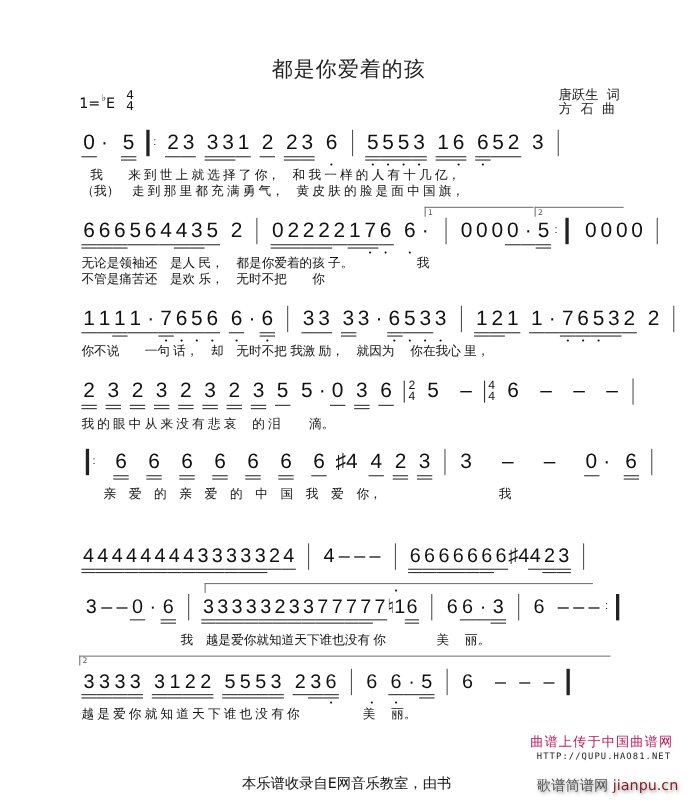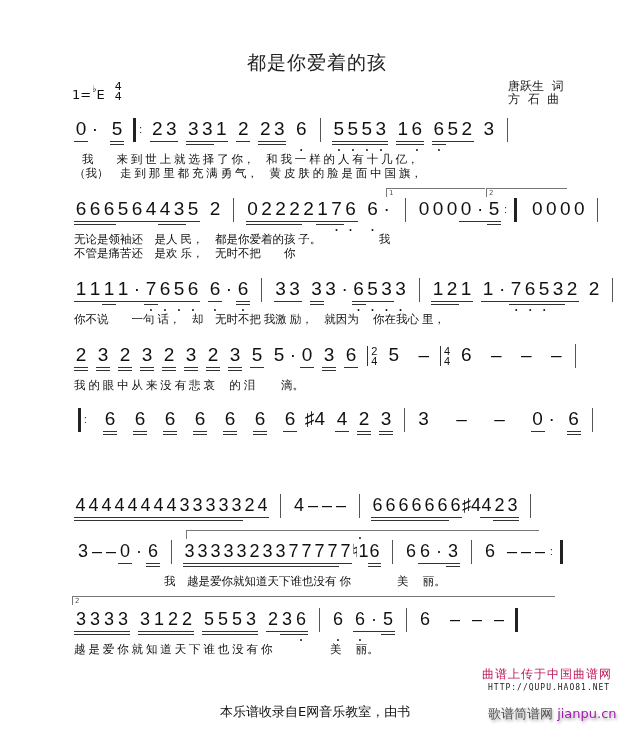--- a/index.html
+++ b/index.html
@@ -26,21 +26,21 @@
   .rptdots { display: inline-block; font-size: 10px; vertical-align: middle; margin: 0 3px; line-height: 8px; }
   .lyr { position: absolute; left: 0; font-size: 11.5px; white-space: nowrap; color: #111; letter-spacing: 0; font-family: Liberation Serif, serif; }
   .lyr1 { top: 34px; }
   .lyr2 { top: 48px; }
   .tsig { display: inline-block; font-size: 11px; line-height: 10px; text-align: center; vertical-align: middle; border-left: 1px solid #333; padding-left: 3px; margin: 0 4px; }
   .volta { position: absolute; border-top: 1px solid #777; border-left: 1px solid #777; height: 8px; font-size: 7px; color: #555; padding-left: 2px; }
   .footer { left: 220px; top: 703px; font-size: 13px; color: #111; }
   .wm1 { left: 482px; top: 666px; font-size: 12px; color: #be185d; letter-spacing: 1px; }
   .wm2 { left: 488px; top: 683px; font-size: 8px; color: #222; letter-spacing: 1px; font-family: "DejaVu Sans Mono", monospace; }
   .wm3 { left: 488px; top: 705px; font-size: 13px; color: #555; text-shadow: 1px 2px 3px #999; }
-  .wm3 .en { color: #a21caf; text-align: center; }
+  .wm3 .en { color: #7f1d1d; text-align: center; }
 </style>
 </head>
 <body>
 
 <div class="abs title">都是你爱着的孩</div>
 
 <div class="abs key">
   <span>1=</span><span class="flat">♭</span><span>E</span>
   <span class="ts"><span>4</span><br><span>4</span></span>
 </div>
@@ -104,20 +104,21 @@
 </div>
 
 <div class="row" style="top:408px;">
   <div class="notes" style="left:0;">
     <span class="rpt"></span><span class="rptdots">:</span><span class="sp"></span>
     <span class="n u2">6</span><span class="sp"></span><span class="sp"></span><span class="n u2">6</span><span class="sp"></span><span class="sp"></span><span class="n u2">6</span><span class="sp"></span><span class="sp"></span><span class="n u2">6</span><span class="sp"></span><span class="sp"></span><span class="n u2">6</span><span class="sp"></span><span class="sp"></span><span class="n u2">6</span><span class="sp"></span><span class="sp"></span><span class="n u1">6</span><span class="sp"></span><span class="n">♯4</span><span class="sp"></span><span class="sp"></span><span class="n u1">4</span><span class="sp"></span><span class="n u2">2</span><span class="sp"></span><span class="n u2">3</span>
     <span class="bar"></span>
     <span class="n">3</span><span class="sp"></span><span class="sp"></span><span class="sp"></span><span class="n">–</span><span class="sp"></span><span class="sp"></span><span class="sp"></span><span class="n">–</span><span class="sp"></span><span class="sp"></span><span class="sp"></span><span class="n u1">0</span><span class="n">·</span><span class="sp"></span><span class="n u2">6</span>
     <span class="bar"></span>
   </div>
+  <div class="lyr lyr1" style="left:20px;">亲　爱　的　亲　爱　的　中　国　我　爱　你，　　　　　　　　　 我</div>
 </div>
 
 <div class="row" style="top:474px;margin-top:20px;">
   <div class="notes" style="font-size:18px;">
     <span class="n u2" style="width:13px;">4</span><span class="n u2" style="width:13px;">4</span><span class="n u2" style="width:13px;">4</span><span class="n u2" style="width:13px;">4</span><span class="n u2" style="width:13px;">4</span><span class="n u2" style="width:13px;">4</span><span class="n u2" style="width:13px;">4</span><span class="n u2" style="width:13px;">4</span><span class="n u2" style="width:13px;">3</span><span class="n u2" style="width:13px;">3</span><span class="n u2" style="width:13px;">3</span><span class="n u2" style="width:13px;">3</span><span class="n u2" style="width:13px;">3</span><span class="n u1" style="width:13px;">2</span><span class="n u1" style="width:13px;">4</span>
     <span class="bar"></span>
     <span class="n">4</span><span class="n">–</span><span class="n">–</span><span class="n">–</span>
     <span class="bar"></span>
     <span class="n u2" style="width:13px;">6</span><span class="n u2" style="width:13px;">6</span><span class="n u2" style="width:13px;">6</span><span class="n u2" style="width:13px;">6</span><span class="n u2" style="width:13px;">6</span><span class="n u2" style="width:13px;">6</span><span class="n u1" style="width:13px;">6</span><span class="n" style="width:18px;">♯4</span><span class="n u1" style="width:13px;">4</span><span class="n u2" style="width:13px;">2</span><span class="n u2" style="width:13px;">3</span>
     <span class="bar"></span>

